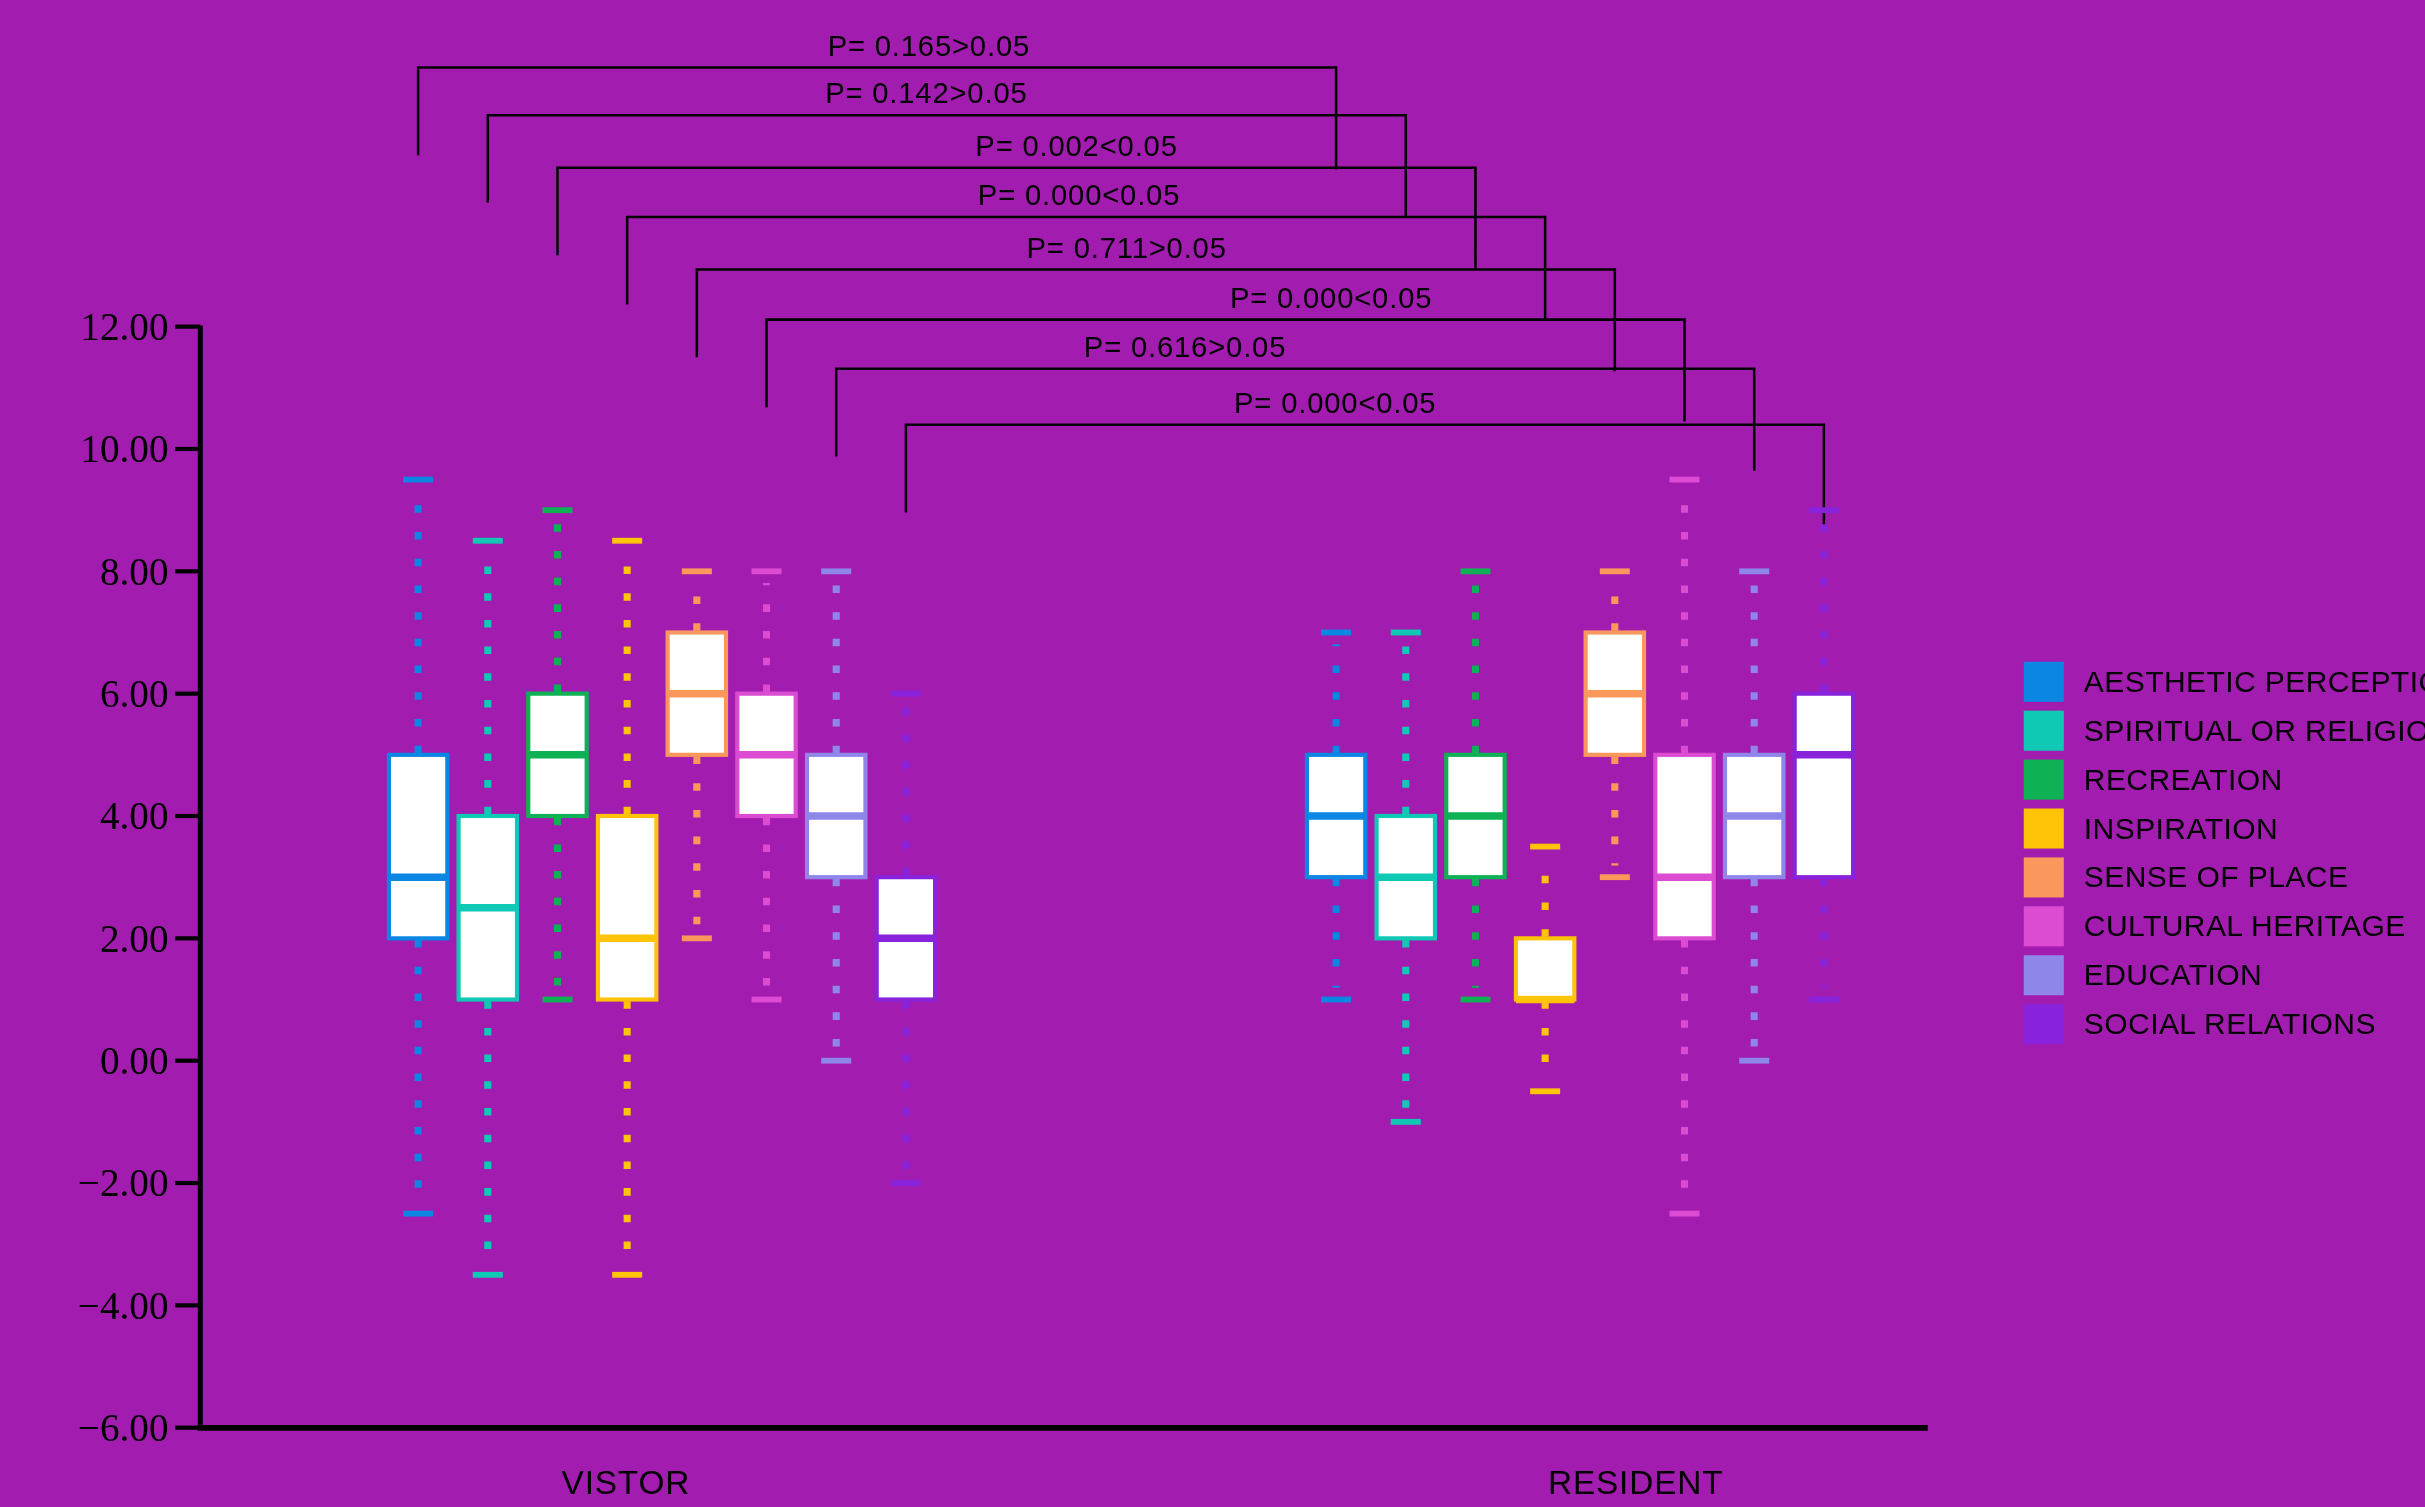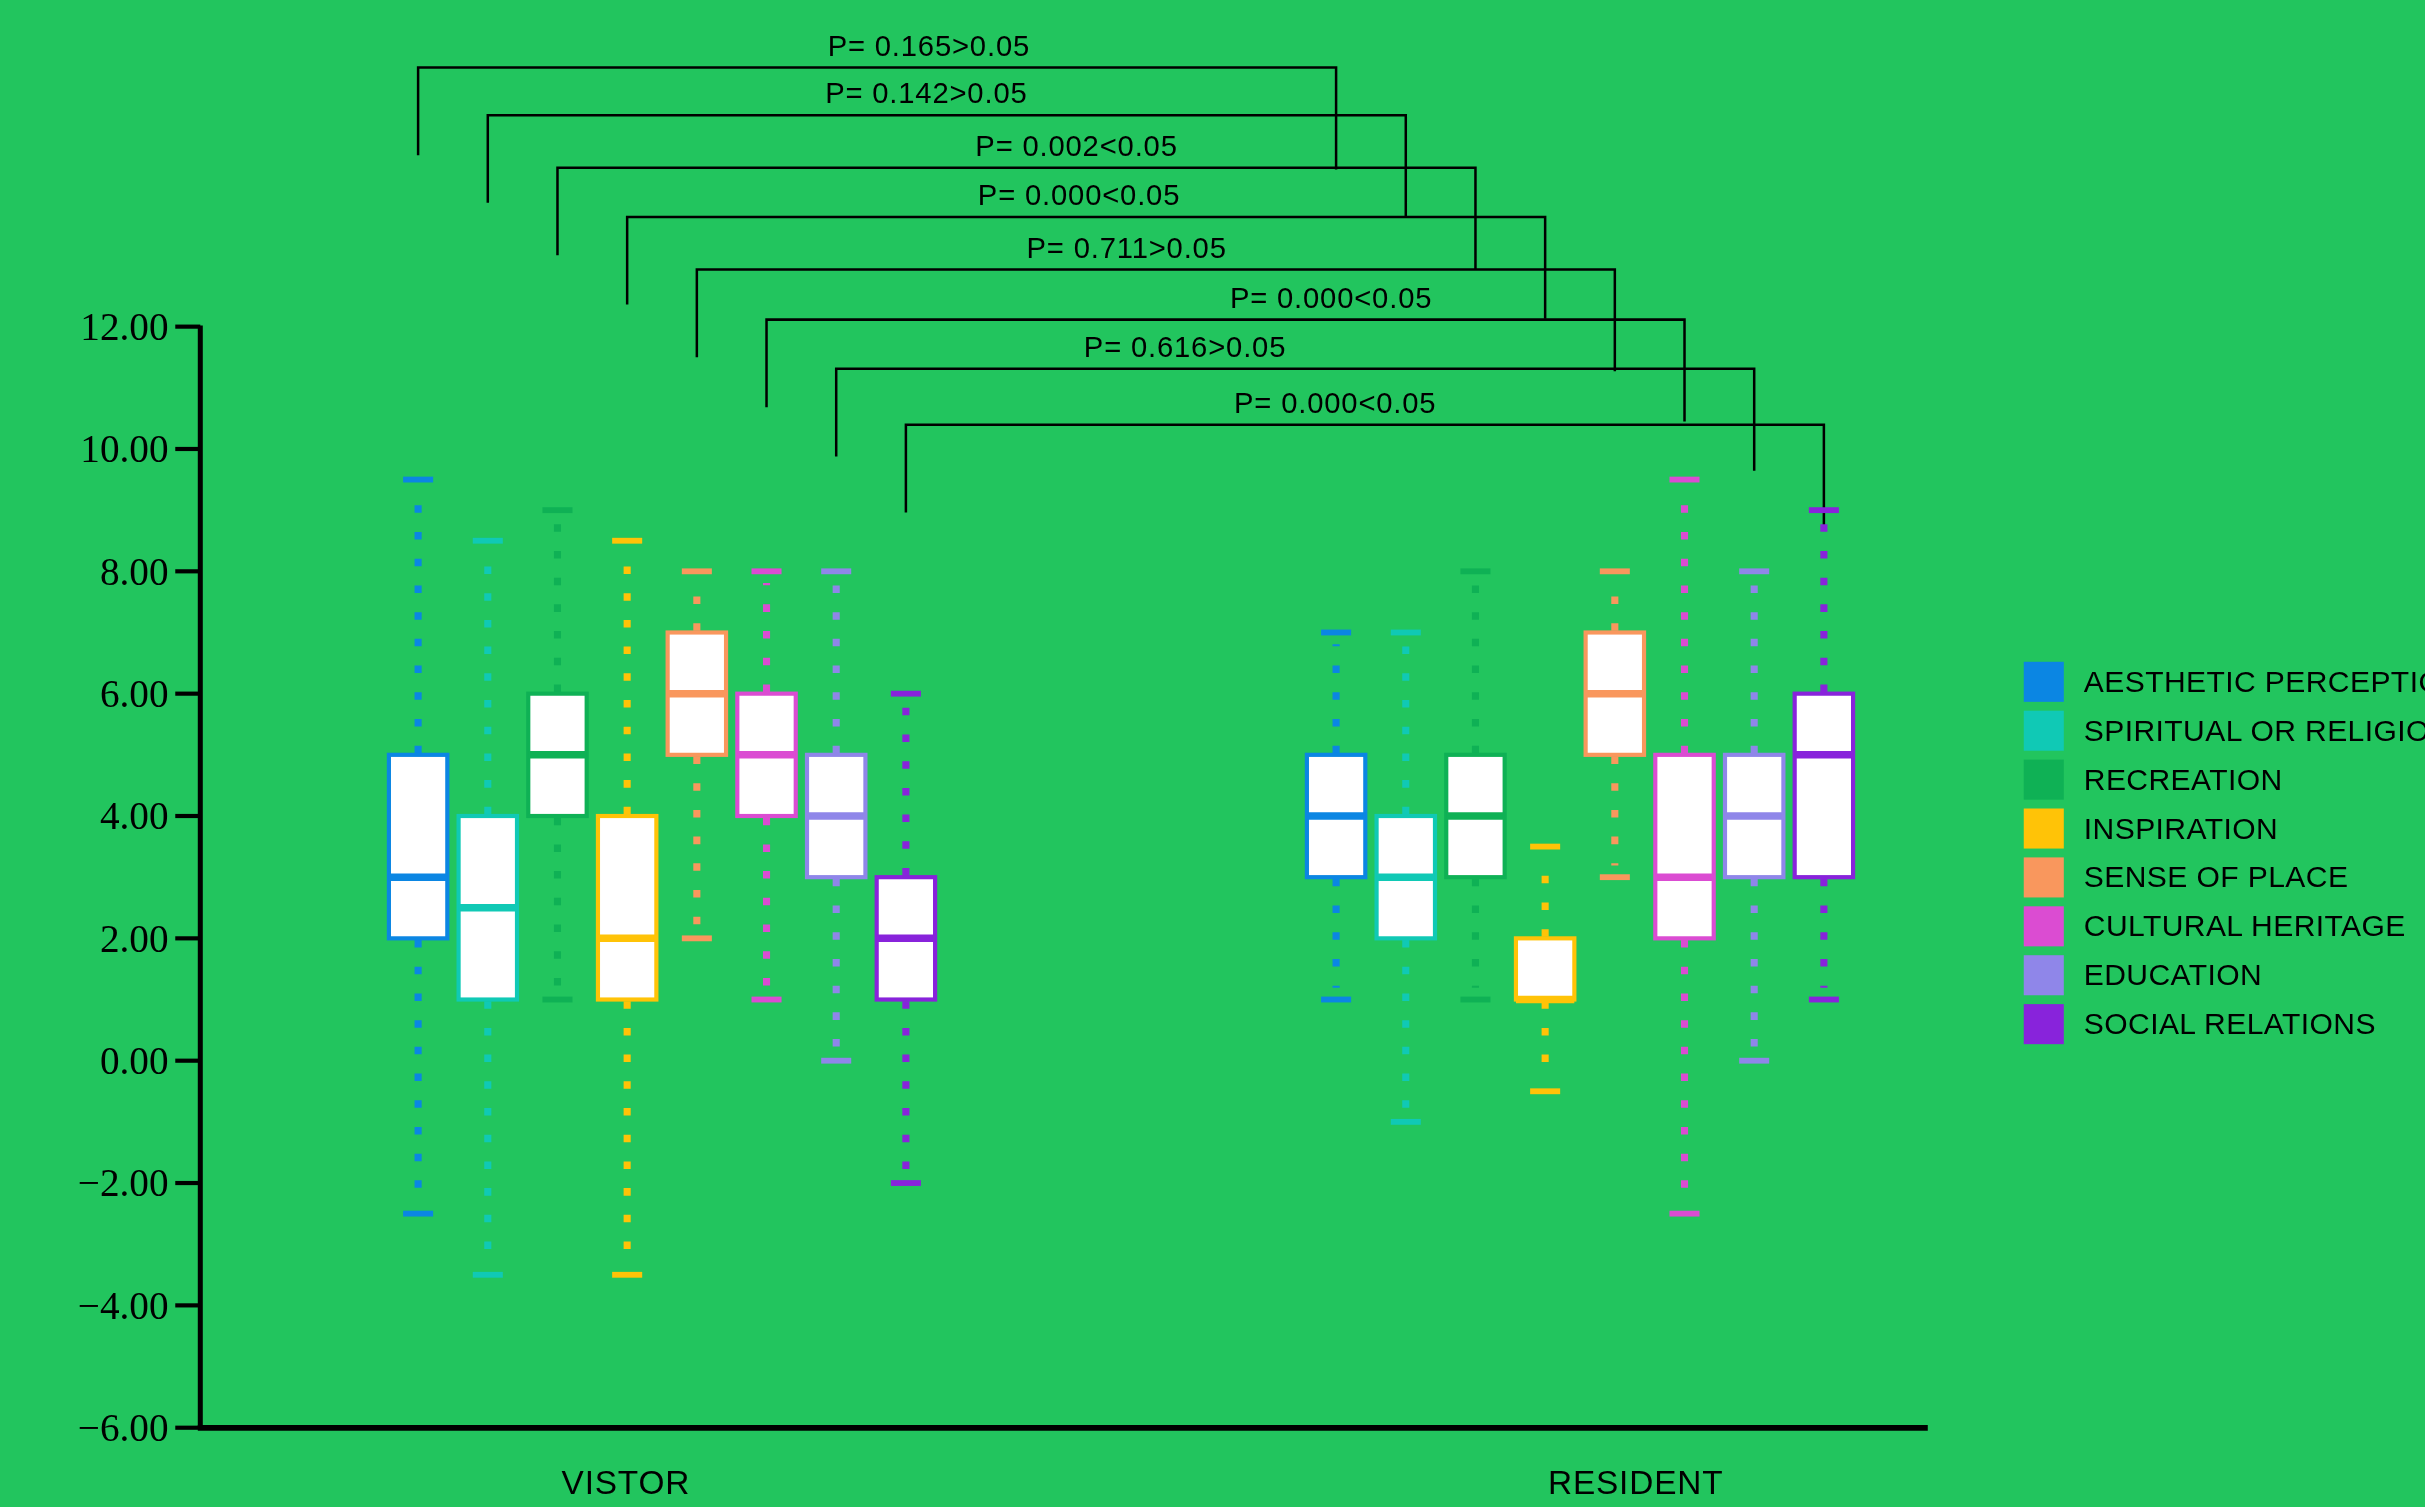--- a/index.html
+++ b/index.html
@@ -1,17 +1,17 @@
 <!DOCTYPE html>
 <html style="font-size:13.4px"><head>
 <meta charset="utf-8">
 <style>
   html,body{margin:0;padding:0;background:#ffffff;}
   body{width:2426px;height:1508px;position:relative;font-family:"Liberation Sans",sans-serif;}
-  #figure-wrap{position:absolute;inset:0;background:#22c55e;}
+  #figure-wrap{position:absolute;inset:0;background:#a21caf;}
   svg text{user-select:none;}
 </style>
 </head>
 <body>
 
 <div id="figure-wrap">
   <svg id="chart" width="2426" height="1508" viewBox="0 0 2907 1807" xmlns="http://www.w3.org/2000/svg">
       <g>
         <path d="M 501 186 L 501 81 L 1601 81 L 1601 203" fill="none" stroke="#000000" stroke-width="3"></path>
         <text x="1113" y="67" font-family="&quot;Liberation Sans&quot;,sans-serif" font-size="35" fill="#000" text-anchor="middle" letter-spacing="1">P= 0.165&gt;0.05</text>

